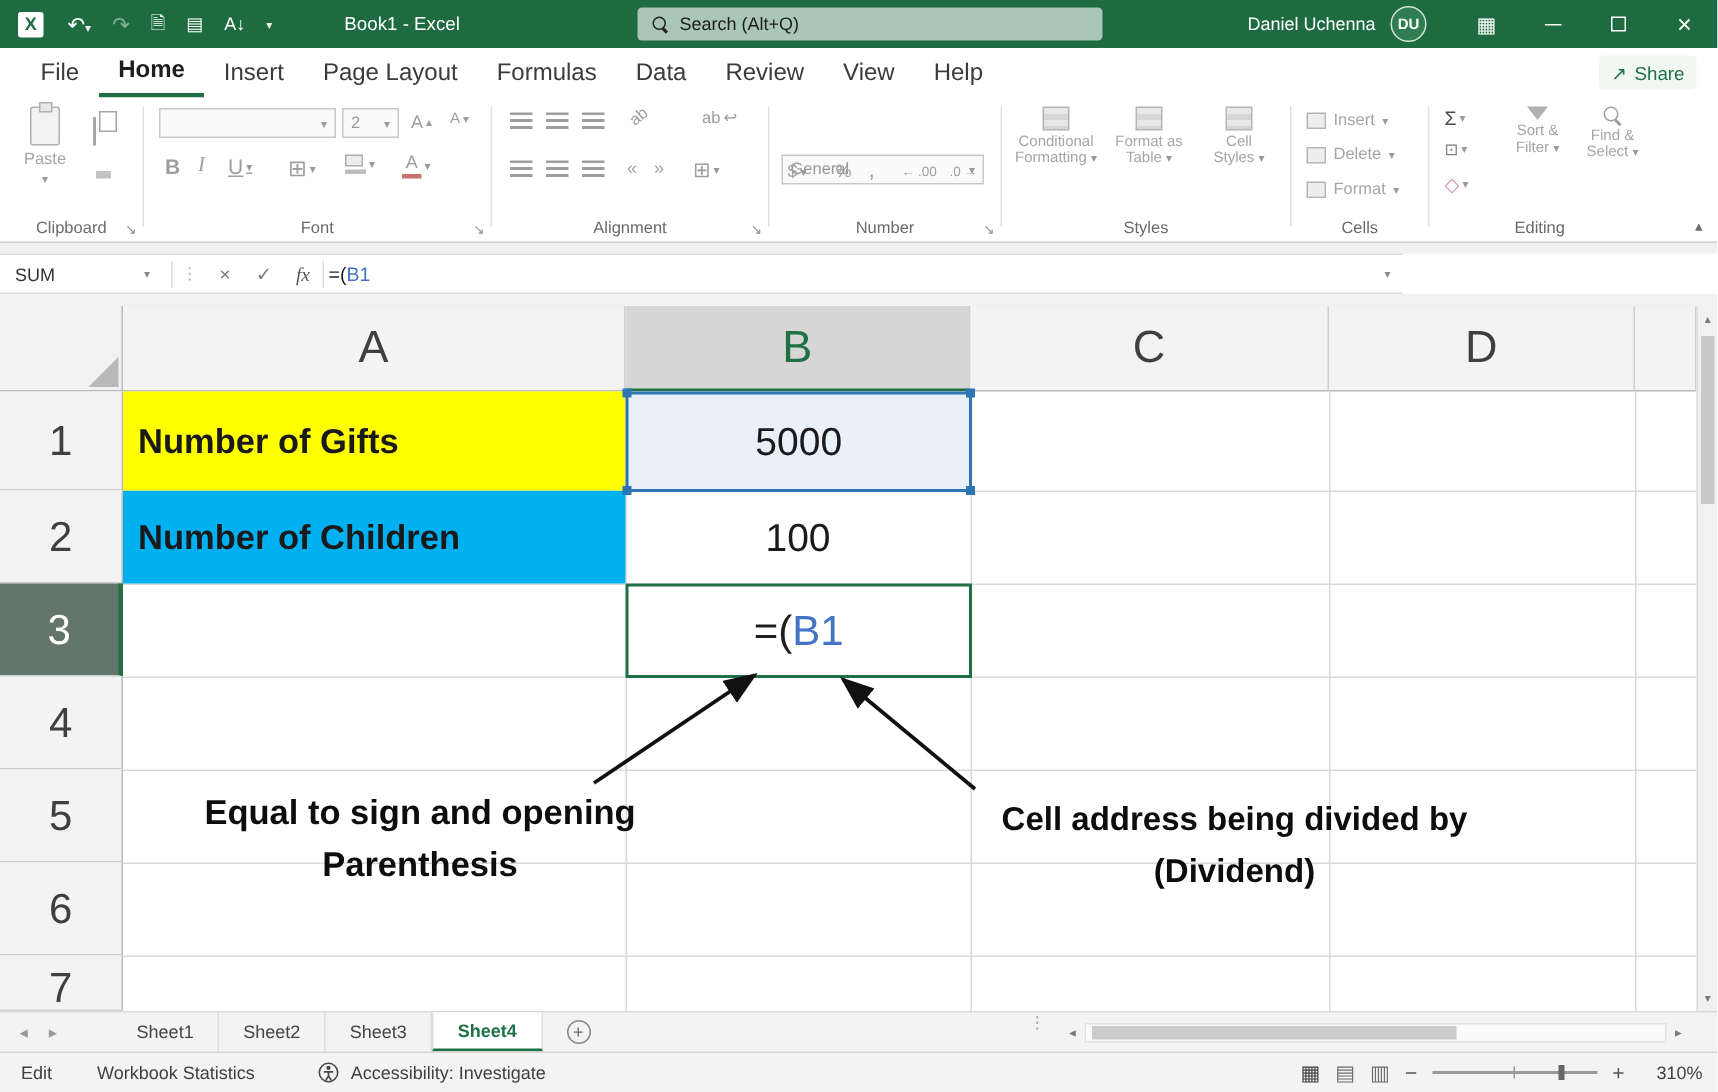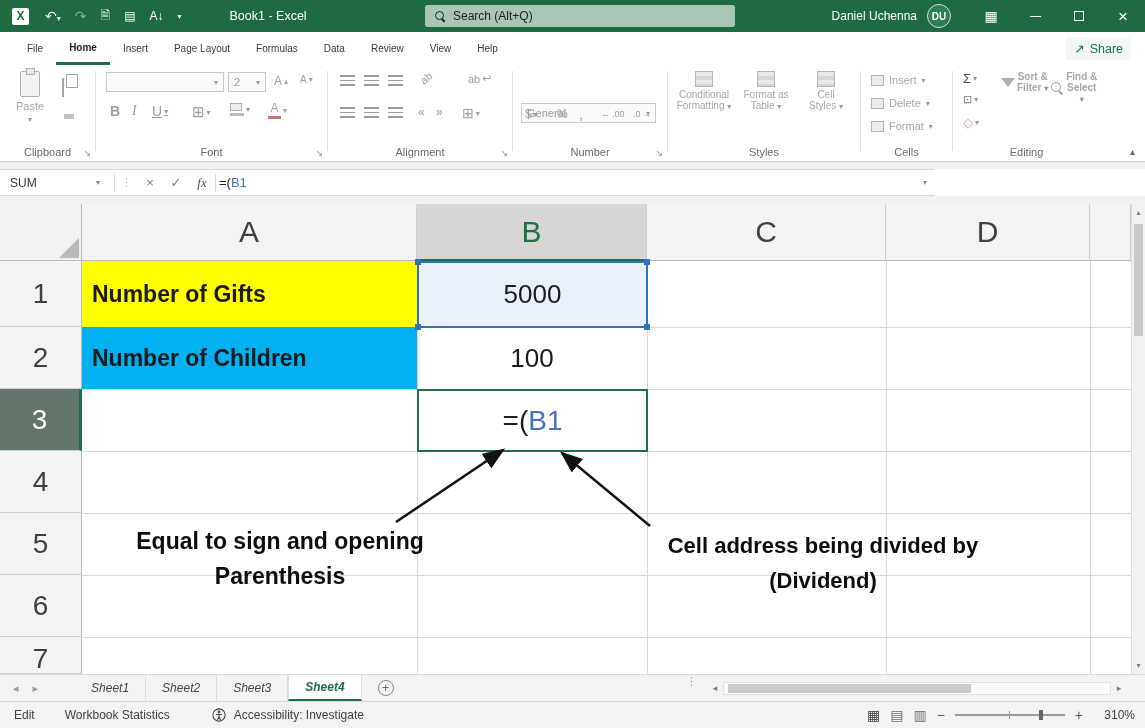--- a/index.html
+++ b/index.html
@@ -30,21 +30,21 @@
     color:#fff; font-size:10px; font-weight:bold; display:flex; align-items:center; justify-content:center; margin-right:18px; }
   .win-btn { width:44px; height:32px; display:flex; align-items:center; justify-content:center; color:#fff; }
   .max-box { width:10px; height:10px; border:1px solid #fff; }
   .min-bar { width:11px; height:1px; background:#fff; }
   .close-x { font-size:17px; line-height:1; }
   .apps-ico { font-size:14px; }
 
   
   .tabrow { position:absolute; top:32px; left:0; width:1145px; height:33px; background:#fff;
     display:flex; align-items:stretch; }
-  .tab { display:flex; align-items:center; padding:0 13px; font-size:10px; color:#3b3b3b; }
+  .tab { display:flex; align-items:center; padding:0 13px; font-size:16px; color:#3b3b3b; }
   .tab.active { color:#1f1f1f; font-weight:bold; border-bottom:3px solid #1E7145; }
   .share-btn { position:absolute; right:14px; top:5px; height:23px; display:flex; align-items:center;
     gap:5px; color:#1E7145; font-size:12.5px; padding:0 8px; border-radius:3px; background:#f2f7f4; }
 
   
   .ribbon { position:absolute; top:65px; left:0; width:1145px; height:97px; background:#fff;
     border-bottom:1px solid #d0d0d0; }
   .grp { position:absolute; top:0; height:96px; }
   .grp-div { position:absolute; top:6px; height:80px; width:1px; background:#e1e1e1; }
   .grp-label { position:absolute; bottom:3px; left:0; right:0; text-align:center; font-size:11px; color:#6a6a6a; }
@@ -65,21 +65,21 @@
   .mini { position:absolute; display:flex; align-items:center; gap:2px; font-size:12px; color:#9e9e9e; }
   .abar { display:inline-block; width:13px; height:3px; margin-top:1px; }
   .style-btn { position:absolute; top:6px; width:60px; display:flex; flex-direction:column; align-items:center; gap:2px; }
   .style-btn .lbl { font-size:10px; color:#a6a6a6; line-height:11px; text-align:center; }
   .sq-ico { width:18px; height:16px; border:1px solid #b5b5b5;
     background:repeating-linear-gradient(to bottom,#e8e8e8 0 4px,#d6d6d6 4px 8px); }
   .cells-row { position:absolute; left:10px; display:flex; align-items:center; gap:5px; font-size:11px; color:#a6a6a6; }
   .cell-ico { width:13px; height:11px; border:1px solid #b5b5b5;
     background:linear-gradient(#ededed,#ededed); }
   .ed-mini { position:absolute; display:flex; align-items:center; gap:2px; font-size:13px; color:#7e7e7e; }
-  .ed-btn { position:absolute; top:6px; width:48px; display:flex; flex-direction:row; align-items:center; gap:2px;font-weight:bold; }
+  .ed-btn { position:absolute; top:6px; width:48px; display:flex; flex-direction:column; align-items:center; gap:2px; }
   .funnel { width:0; height:0; border-left:7px solid transparent; border-right:7px solid transparent; border-top:9px solid #b0b0b0; }
   .magfind { position:relative; width:12px; height:12px; }
   .magfind::before { content:""; position:absolute; width:8px; height:8px; border:1.5px solid #a0a0a0; border-radius:50%; }
   .magfind::after { content:""; position:absolute; left:8px; top:8px; width:5px; height:1.5px; background:#a0a0a0; transform:rotate(45deg); transform-origin:left center; }
   .collapse-chev { position:absolute; right:10px; bottom:4px; font-size:10px; color:#6a6a6a; }
 
   
   .gap1 { position:absolute; top:162px; left:0; width:1145px; height:7px; background:#f1f1f1; }
   .fbar { position:absolute; top:169px; left:0; width:935px; height:27px; background:#fff;
     border-top:1px solid #d9d9d9; border-bottom:1px solid #d9d9d9; display:flex; align-items:center; font-size:12px; }
@@ -123,21 +123,21 @@
   .arrows { position:absolute; left:0; top:0; pointer-events:none; }
   .vscroll { position:absolute; left:1131px; top:0; width:14px; height:470px; background:#F1F1F1;
     border-left:1px solid #dcdcdc; }
   .vscroll .arr { position:absolute; left:0; width:13px; text-align:center; color:#7a7a7a; font-size:8px; }
   .vthumb { position:absolute; left:2px; top:20px; width:9px; height:112px; background:#C9C9C9; }
 
   
   .tabsbar { position:absolute; top:674px; left:0; width:1145px; height:27px; background:#F3F3F3;
     border-top:1px solid #d9d9d9; display:flex; align-items:stretch; font-size:12px; color:#444; }
   .nav-arr { display:flex; align-items:center; padding:0 7px; color:#9a9a9a; font-size:11px; }
-  .sheet-tab { display:flex; align-items:center; padding:0 16px; border-right:1px solid #ddd; color:#444;font-style:italic; }
+  .sheet-tab { display:flex; align-items:center; padding:0 16px; border-right:1px solid #ddd; color:#444; }
   .sheet-tab.active { background:#fff; color:#1E7145; font-weight:bold; border-bottom:2px solid #1E7145;
     border-left:1px solid #ddd; }
   .newsheet { width:16px; height:16px; border:1px solid #8a8a8a; border-radius:50%; color:#666;
     display:flex; align-items:center; justify-content:center; font-size:12px; margin:5px 0 0 16px; }
   .hscroll { position:absolute; right:18px; top:4px; width:420px; height:18px; display:flex; align-items:center; }
   .hs-btn { width:16px; text-align:center; color:#7a7a7a; font-size:9px; }
   .hs-track { position:relative; flex:1; height:13px; background:#FAFAFA; border:1px solid #e2e2e2; }
   .hs-thumb { position:absolute; left:4px; top:1px; width:243px; height:9px; background:#CBCBCB; }
   .tab-grip { display:flex; align-items:center; color:#9a9a9a; margin-left:12px; font-size:11px; }
 

